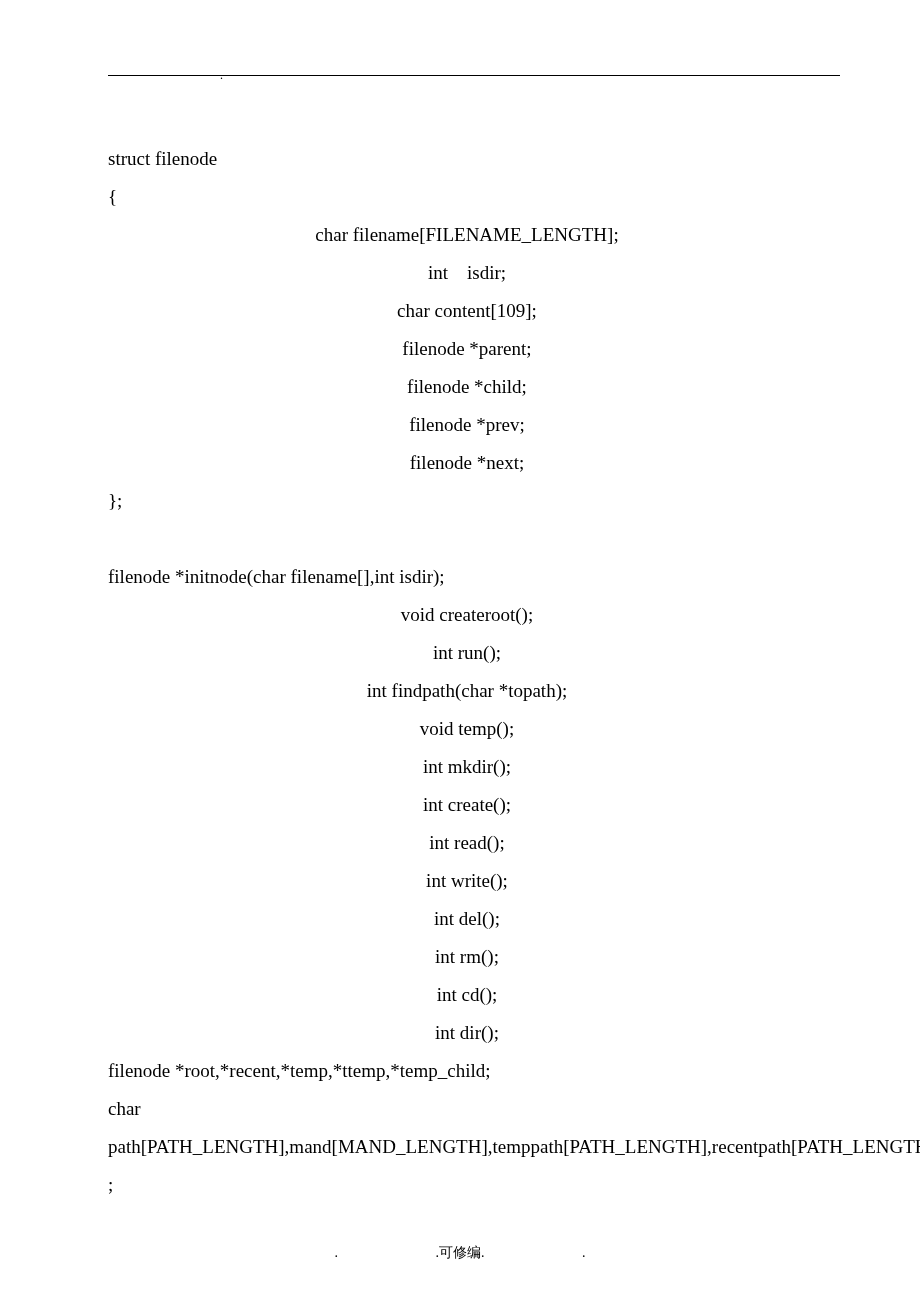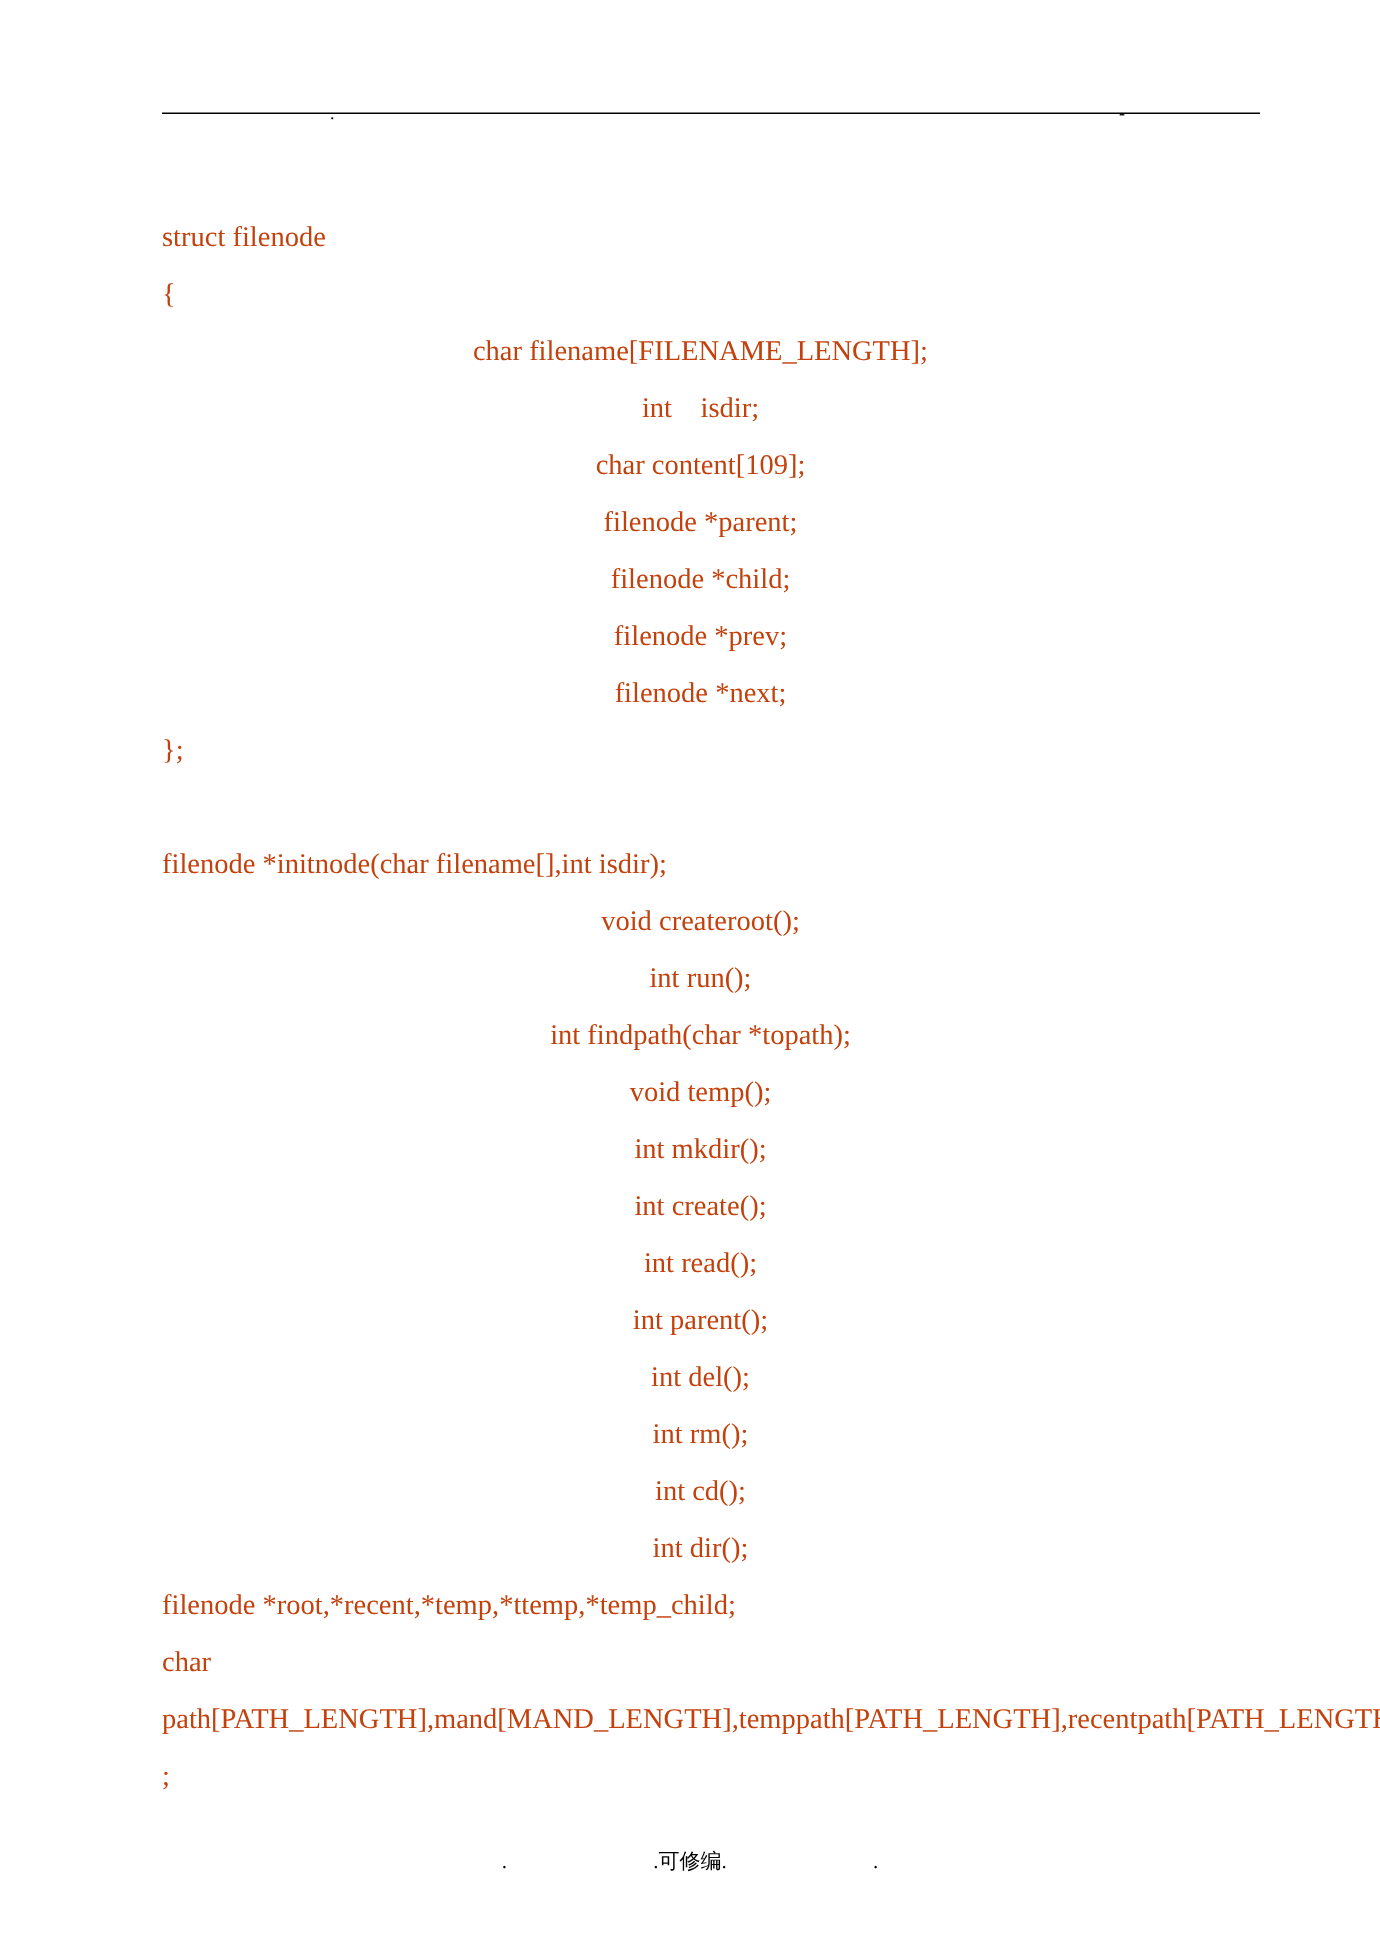--- a/index.html
+++ b/index.html
@@ -35,36 +35,36 @@
     .header-dash-right {
       position: absolute;
       top: 68px;
       right: 170px;
       font-size: 12px;
     }
     .content {
       margin-top: 65px;
       font-size: 19px;
       line-height: 2.0;
-      color: #c2410c;
+      color: #000000;
     }
     .code-line {
       white-space: pre;
       font-family: "Times New Roman", serif;
     }
     .blank-line {
       height: 38px;
     }
     .indent1 {
       padding-left: 14px;
       text-align: center;
     }
     .footer {
       position: absolute;
-      bottom: 52px;
+      bottom: 40px;
       left: 0;
       right: 0;
       text-align: center;
       font-size: 14px;
     }
     .footer .dot {
       margin: 0 4px;
     }
   </style>
 </head>
@@ -88,21 +88,21 @@
     <div class="code-line">};</div>
     <div class="blank-line"></div>
     <div class="code-line">filenode *initnode(char filename[],int isdir);</div>
     <div class="code-line indent1">void createroot();</div>
     <div class="code-line indent1">int run();</div>
     <div class="code-line indent1">int findpath(char *topath);</div>
     <div class="code-line indent1">void temp();</div>
     <div class="code-line indent1">int mkdir();</div>
     <div class="code-line indent1">int create();</div>
     <div class="code-line indent1">int read();</div>
-    <div class="code-line indent1">int parent();</div>
+    <div class="code-line indent1">int write();</div>
     <div class="code-line indent1">int del();</div>
     <div class="code-line indent1">int rm();</div>
     <div class="code-line indent1">int cd();</div>
     <div class="code-line indent1">int dir();</div>
     <div class="code-line">filenode *root,*recent,*temp,*ttemp,*temp_child;</div>
     <div class="code-line">char</div>
     <div class="code-line">path[PATH_LENGTH],mand[MAND_LENGTH],temppath[PATH_LENGTH],recentpath[PATH_LENGTH]</div>
     <div class="code-line">;</div>
     <div class="blank-line"></div>
   </div>

